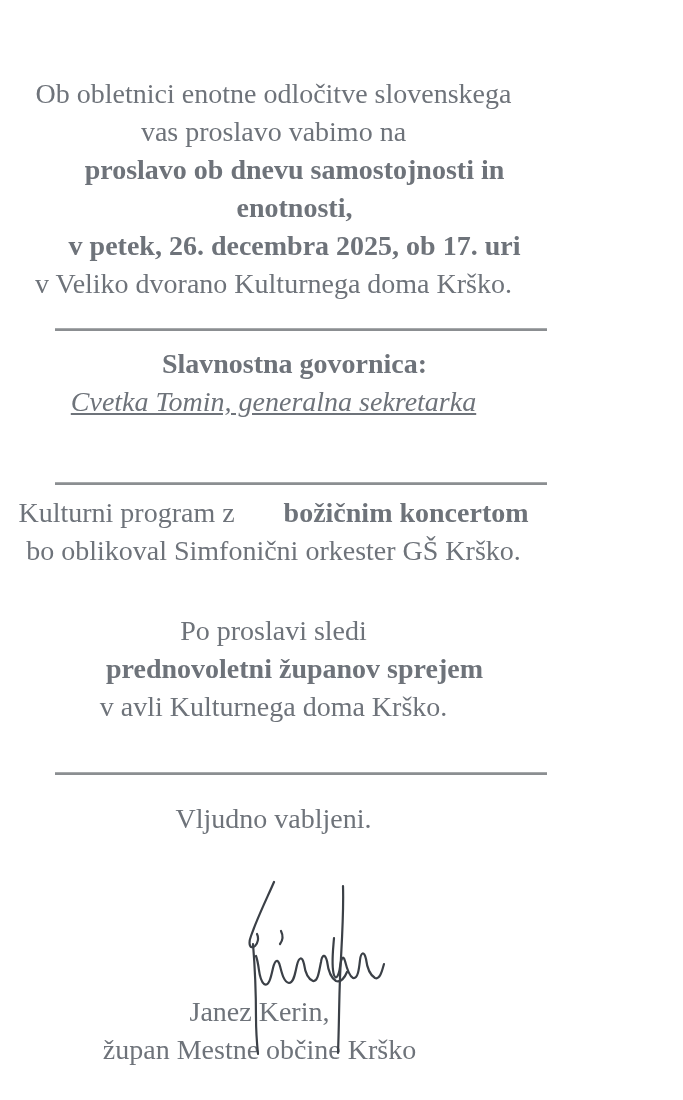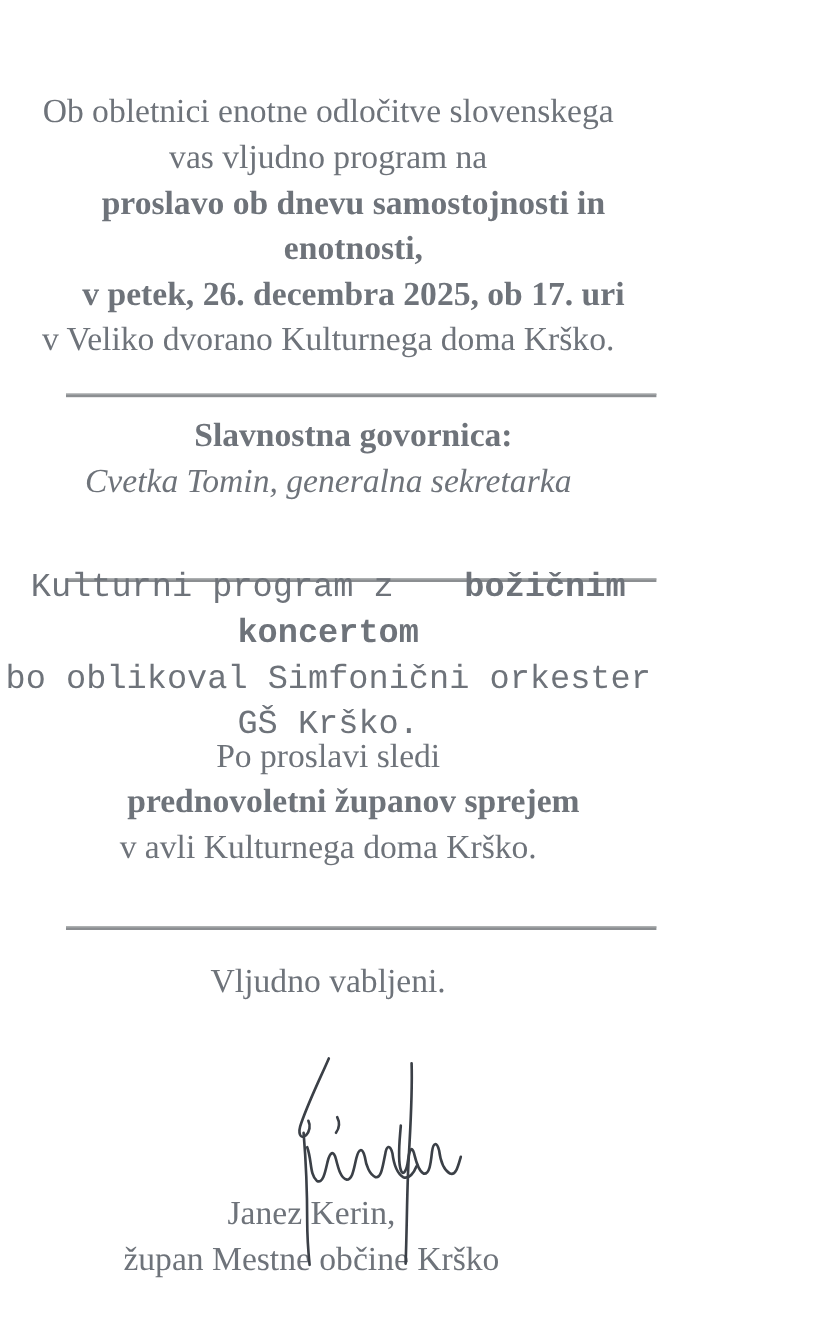--- a/index.html
+++ b/index.html
@@ -14,34 +14,34 @@
     line-height: 38px;
     overflow: hidden;
   }
   .para {
     position: absolute;
     left: 0;
     right: 0;
     text-align: center;
   }
   .b { font-weight: bold; padding-left: 42px; }
-  .i { font-style: italic; }
+  .i { font-style: italic; text-decoration: underline; }
   .rule {
     position: absolute;
     left: 55px;
     width: 572px;
     height: 2px;
     background: #8b8e91;
     border-top: 1px solid #a6a9ab;
   }
   .intro     { top: 75px; }
   .rule-1    { top: 328px; }
   .speaker   { top: 345px; }
   .rule-2    { top: 482px; }
-  .program   { top: 472px; font-family: Liberation Mono, monospace; }
+  .program   { top: 494px; }
   .reception { top: 612px; }
   .rule-3    { top: 772px; }
   .closing   { top: 800px; }
   .sig-text  { top: 993px; padding-right: 28px; }
   .sig-svg {
     position: absolute;
     left: 222px;
     top: 872px;
     width: 180px;
     height: 185px;
@@ -54,21 +54,21 @@
     stroke-linejoin: round;
   }
 </style>
 </head>
 <body>
 
 <div class="page">
 
   <div class="para intro">
     <div>Ob obletnici enotne odločitve slovenskega</div>
-    <div>vas vljudno program na</div>
+    <div>vas proslavo vabimo na</div>
     <div class="b">proslavo ob dnevu samostojnosti in enotnosti,</div>
     <div class="b">v petek, 26. decembra 2025, ob 17. uri</div>
     <div>v Veliko dvorano Kulturnega doma Krško.</div>
   </div>
 
   <div class="rule rule-1"></div>
 
   <div class="para speaker">
     <div class="b">Slavnostna govornica:</div>
     <div class="i">Cvetka Tomin, generalna sekretarka</div>

